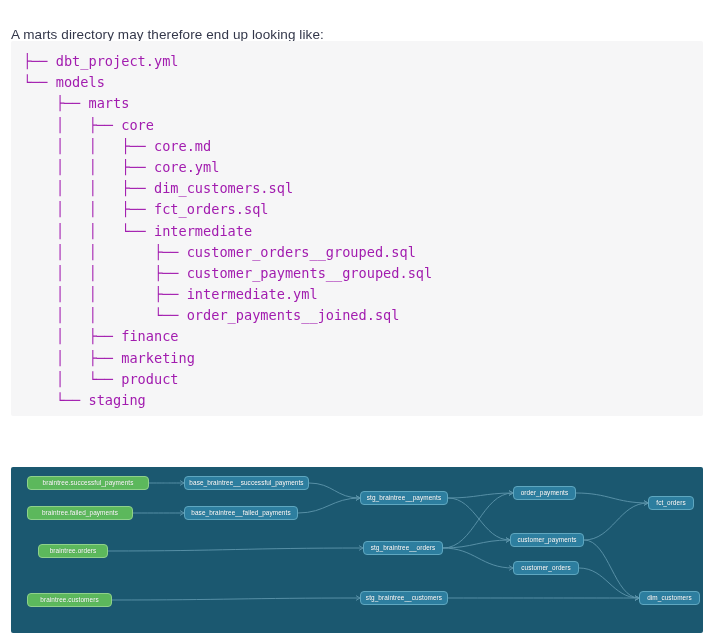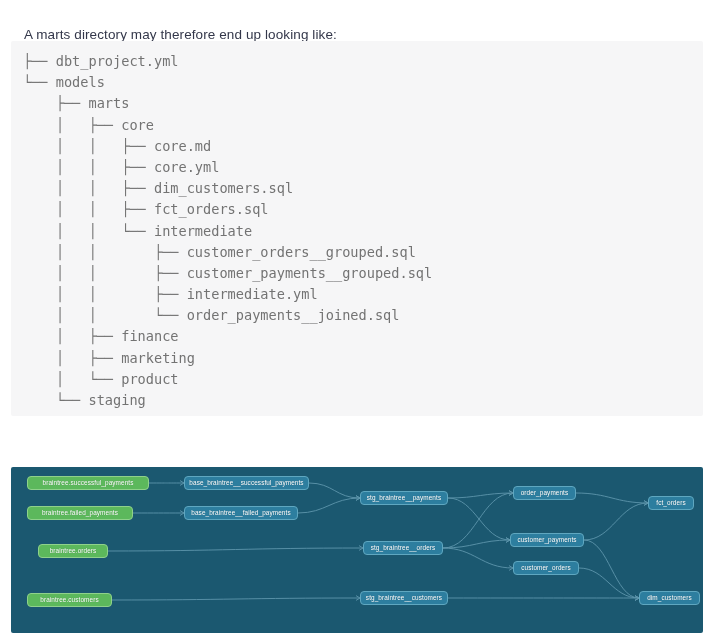--- a/index.html
+++ b/index.html
@@ -17,21 +17,21 @@
 
   .page {
     position: relative;
     width: 715px;
     height: 640px;
   }
 
   
   .prose {
     position: absolute;
-    left: 24px;
+    left: 11px;
     font-size: 13.5px;
     line-height: 19px;
     color: #33374a;
     letter-spacing: 0.1px;
     white-space: nowrap;
   }
   .prose-1 { top: 11px; }
   .prose-2 { top: 434px; }
 
   
@@ -44,21 +44,21 @@
     background: #f6f6f7;
     border-radius: 2px;
     box-sizing: border-box;
     padding: 10px 0 10px 0;
     overflow: hidden;
   }
   .code-lines {
     font-family: "DejaVu Sans Mono", "Liberation Mono", monospace;
     font-size: 13.6px;
     line-height: 21.2px;
-    color: #737373;
+    color: #a21caf;
     white-space: pre;
     padding-left: 12px;
     letter-spacing: 0px;
   }
   .code-line { height: 21.2px; }
 
   
   .dag {
     position: absolute;
     left: 11px;

